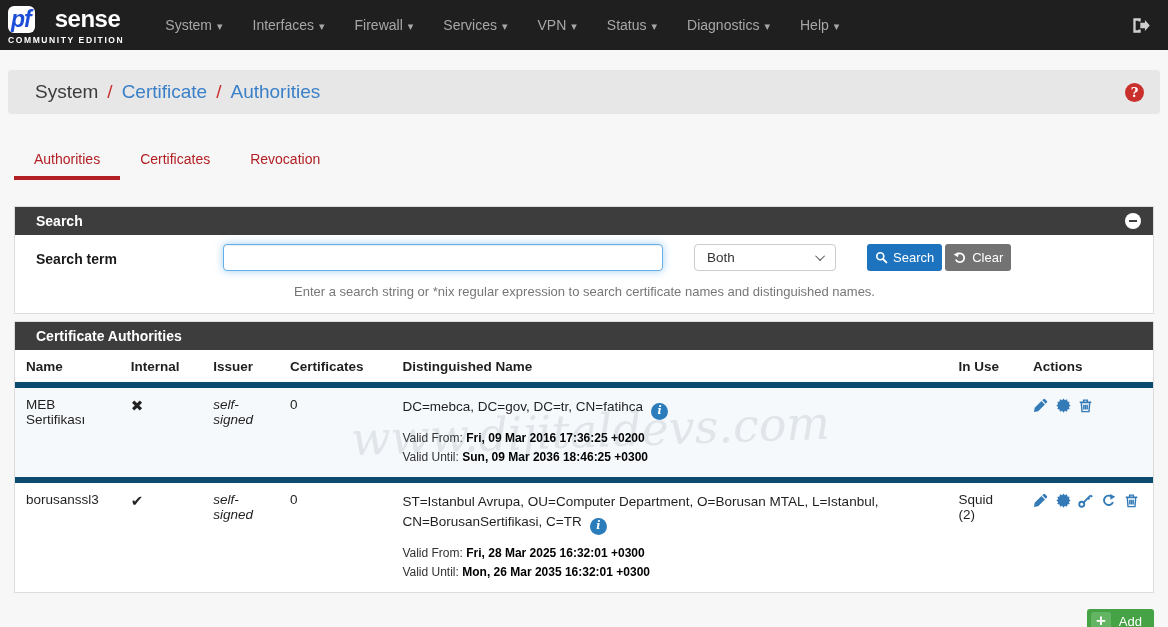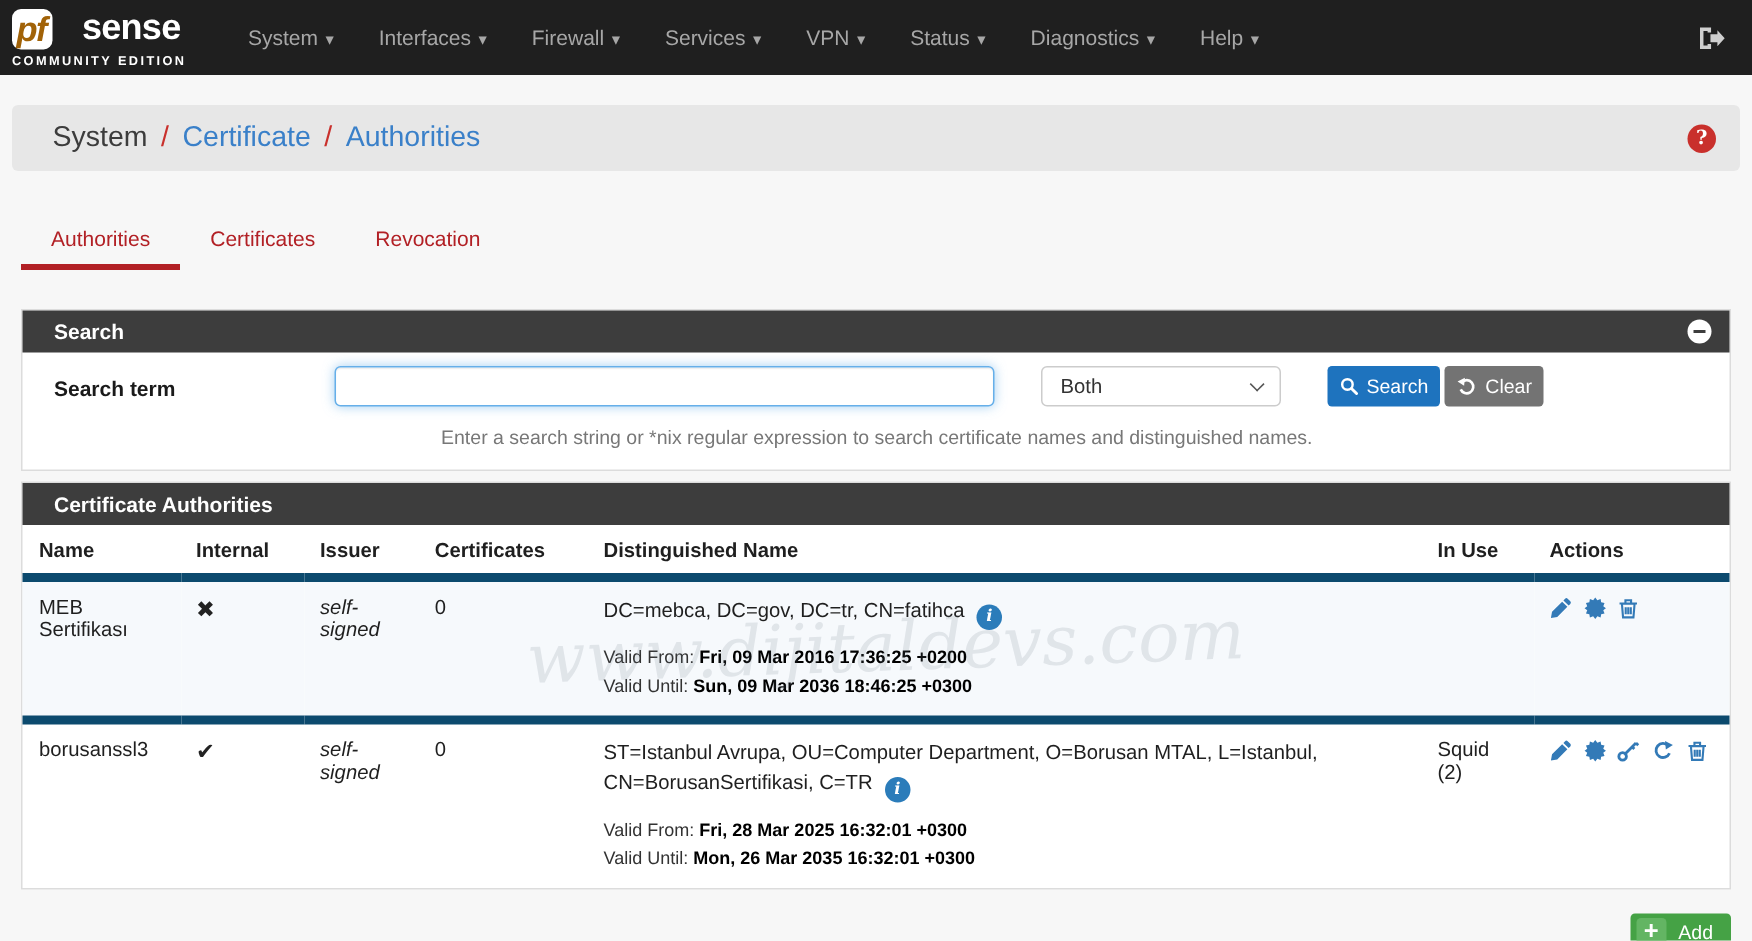--- a/index.html
+++ b/index.html
@@ -4,21 +4,21 @@
 <style>
   * { margin:0; padding:0; box-sizing:border-box; }
   html,body { width:1168px; height:627px; overflow:hidden;
     font-family:"Liberation Sans","DejaVu Sans",sans-serif;
     background:#f7f7f7; }
 
   
   .navbar { height:50px; background:#1f1f1f; display:flex; align-items:center; padding:0 12px 0 8px; }
   .brand { display:flex; flex-direction:column; margin-right:26px; cursor:pointer; }
   .brand-top { display:flex; align-items:center; }
-  .pf-box { background:#fff; color:#a16207; font-weight:bold; font-style:italic;
+  .pf-box { background:#fff; color:#1d4ed8; font-weight:bold; font-style:italic;
     border-radius:6px; font-size:23px; padding:2px 4px 3px 3px; line-height:22px; letter-spacing:-1px; }
   .sense { color:#fff; font-weight:bold; font-size:24px; letter-spacing:-0.5px; line-height:24px;margin-left:20px; }
   .edition { color:#fff; font-size:8.5px; font-weight:bold; letter-spacing:1.6px; margin-top:2px; }
   .nav-menu { display:flex; list-style:none; flex:1; }
   .nav-item { color:#a7a7a7; font-size:14px; padding:16px 15px; cursor:pointer; display:flex; align-items:center; }
   .caret { margin-left:5px; }
   .caret::after { content:"▾"; font-size:11px; }
   .signout { margin-left:auto; cursor:pointer; display:flex; align-items:center; padding:6px; }
 
   
@@ -45,21 +45,21 @@
     display:flex; align-items:center; justify-content:center; cursor:pointer; }
   .collapse-icon::after { content:""; width:8px; height:2.5px; background:#3d3d3d; }
 
   
   .search-body { padding:9px 20px 14px 21px; }
   .form-row { display:flex; align-items:center; }
   .form-label { width:187px; font-size:14px; font-weight:bold; color:#1a1a1a; padding-top:3px; }
   .search-input { width:440px; height:27px; border:1px solid #66afe9; border-radius:4px;
     padding:0 8px; font-size:13px; outline:none;
     box-shadow:inset 0 1px 1px rgba(0,0,0,.075), 0 0 8px rgba(102,175,233,.6); }
-  .scope-select { width:160px; height:27px; border:1px solid #ccc; border-radius:4px; background:#fff;
+  .scope-select { width:142px; height:27px; border:1px solid #ccc; border-radius:4px; background:#fff;
     margin-left:31px; display:flex; align-items:center; padding:0 10px 0 12px; font-size:13.5px; color:#333;
     cursor:pointer; }
   .sel-chevron { margin-left:auto; width:7px; height:7px; border:solid #555; border-width:0 0 1.6px 1.6px;
     transform:rotate(-45deg) translateY(-2px); }
   .btn-group { margin-left:31px; display:flex; gap:3px; }
   .btn { border:none; border-radius:3px; color:#fff; font-size:13px; height:27px;
     display:inline-flex; align-items:center; gap:5px; padding:0 8px; cursor:pointer;
     font-family:inherit; }
   .btn-primary { background:#1e73be; }
   .btn-info { background:#737373; }

